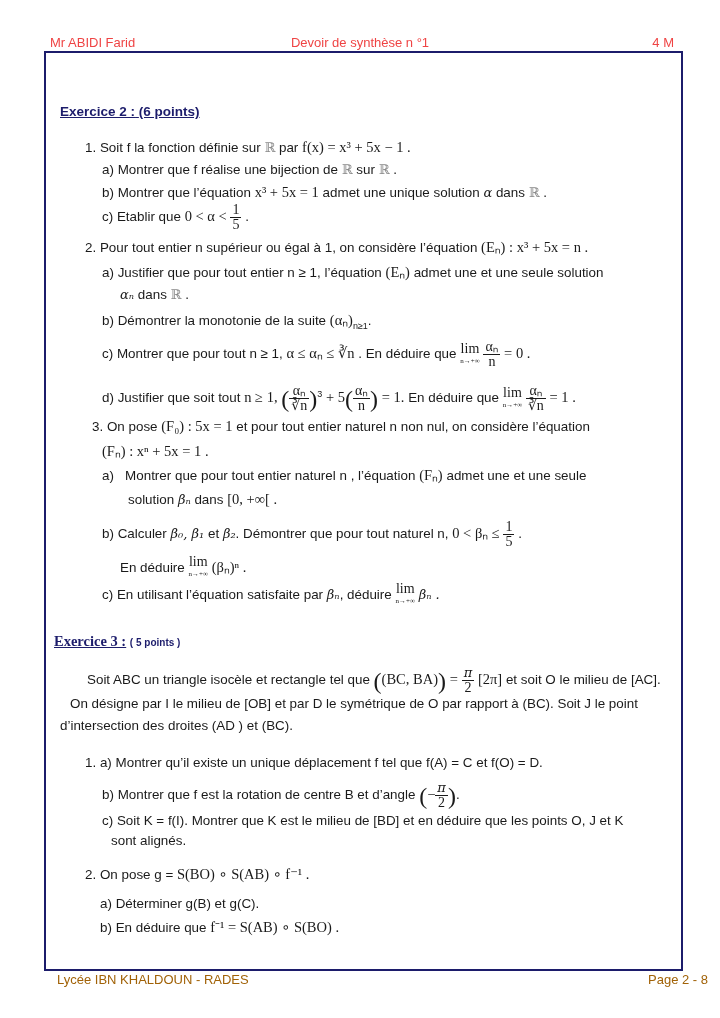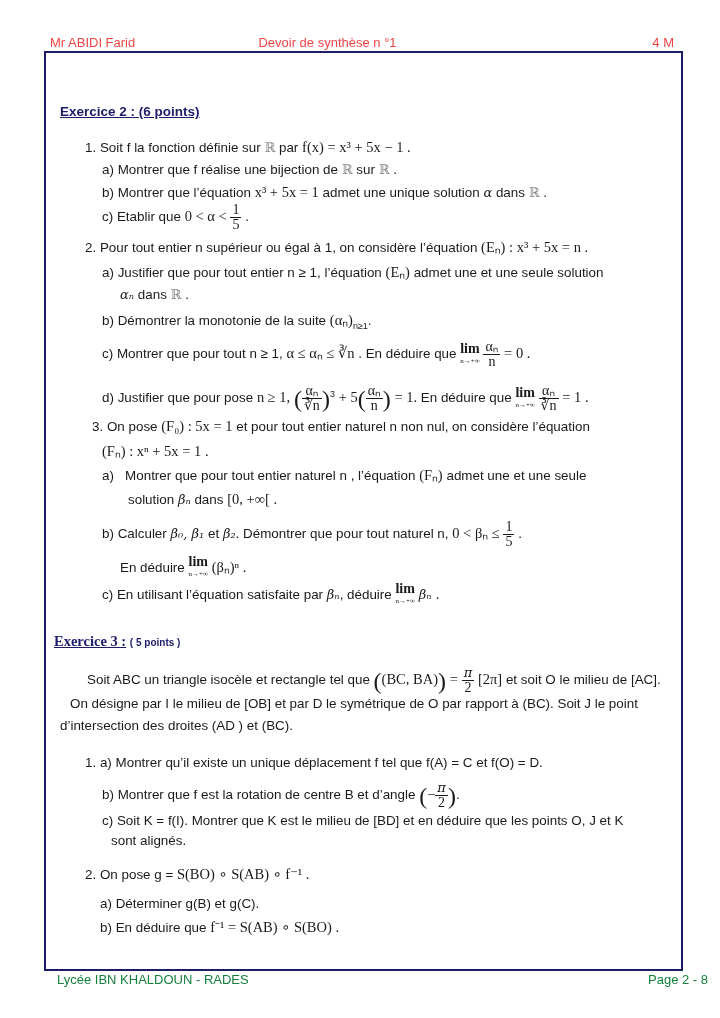--- a/index.html
+++ b/index.html
@@ -1,39 +1,39 @@
 <!DOCTYPE html>
 <html><head>
 <meta charset="utf-8">
 <style>
   html, body { margin: 0; padding: 0; background: #ffffff; }
   body { width: 720px; height: 1018px; position: relative; overflow: hidden;
          font-family: "Liberation Sans", sans-serif; color: #1a1a1a; }
   .hdr { position: absolute; top: 35px; font-size: 13px; color: #ef4444; }
   .hdr-left { left: 50px; }
-  .hdr-center { left: 0; width: 655px; text-align: center; }
+  .hdr-center { left: 0; width: 720px; text-align: center; }
   .hdr-right { right: 46px; }
   .frame { position: absolute; left: 44px; top: 51px; width: 635px; height: 916px;
            border: 2px solid #1c1c6b; box-sizing: content-box; }
-  .ftr { position: absolute; top: 972px; font-size: 13px; color: #15803d; }
+  .ftr { position: absolute; top: 972px; font-size: 13px; color: #a16207; }
   .ftr-left { left: 57px; }
   .ftr-right { left: 600px; margin-left: 48px; }
 
   .line { position: absolute; font-size: 13.4px; white-space: nowrap; line-height: 16px; }
   .ex-title { font-weight: bold; color: #1c1c6b; font-size: 13.5px; }
   .ex-title .u { text-decoration: underline; }
   .ex3-title { font-family: "Liberation Serif", serif; font-size: 14.5px; }
   .ex3-title .pts { font-family: "Liberation Sans", sans-serif; font-size: 10px; }
   .m { font-family: "Liberation Serif", serif; font-size: 14.5px; }
   .bb { font-family: "DejaVu Serif", serif; color: #8a8a8a; font-size: 13px; }
   .frac { display: inline-block; vertical-align: middle; text-align: center; font-family: "Liberation Serif", serif; font-size: 14px; line-height: 14px; }
   .frac .num { display: block; border-bottom: 1px solid #1a1a1a; padding: 0 2px; }
   .frac .den { display: block; padding: 0 2px; }
   .lim { display: inline-block; vertical-align: middle; text-align: center; font-family: "Liberation Serif", serif; line-height: 12px; }
-  .lim .l1 { display: block; font-size: 14px; font-weight: bold; }
+  .lim .l1 { display: block; font-size: 14px; }
   .lim .l2 { display: block; font-size: 7px; }
   .paren { font-family: "Liberation Serif", serif; font-size: 24px; vertical-align: middle; font-weight: 200; }
   sub, sup { font-size: 9px; }
   .greek { font-family: "DejaVu Serif", serif; font-style: italic; font-size: 13px; }
 </style>
 </head>
 <body>
 
 <div class="hdr hdr-left">Mr ABIDI Farid</div>
 <div class="hdr hdr-center">Devoir de synthèse n °1</div>
@@ -105,21 +105,21 @@
   <span>c)</span>
   <span>Montrer que pour tout n ≥ 1,</span>
   <span class="m">α ≤ αₙ ≤ ∛n</span>
   <span>. En déduire que</span>
   <span class="lim"><span class="l1">lim</span><span class="l2">n→+∞</span></span>
   <span class="frac"><span class="num">αₙ</span><span class="den">n</span></span>
   <span class="m">= 0 .</span>
 </div>
 <div class="line" style="left:102px; top:384px;">
   <span>d)</span>
-  <span>Justifier que pour pose</span>
+  <span>Justifier que soit tout</span>
   <span class="m">n ≥ 1,</span>
   <span class="paren">(</span><span class="frac"><span class="num">αₙ</span><span class="den">∛n</span></span><span class="paren">)</span><sup>3</sup>
   <span class="m">+ 5</span><span class="paren">(</span><span class="frac"><span class="num">αₙ</span><span class="den">n</span></span><span class="paren">)</span>
   <span class="m">= 1.</span>
   <span>En déduire que</span>
   <span class="lim"><span class="l1">lim</span><span class="l2">n→+∞</span></span>
   <span class="frac"><span class="num">αₙ</span><span class="den">∛n</span></span>
   <span class="m">= 1 .</span>
 </div>
 

